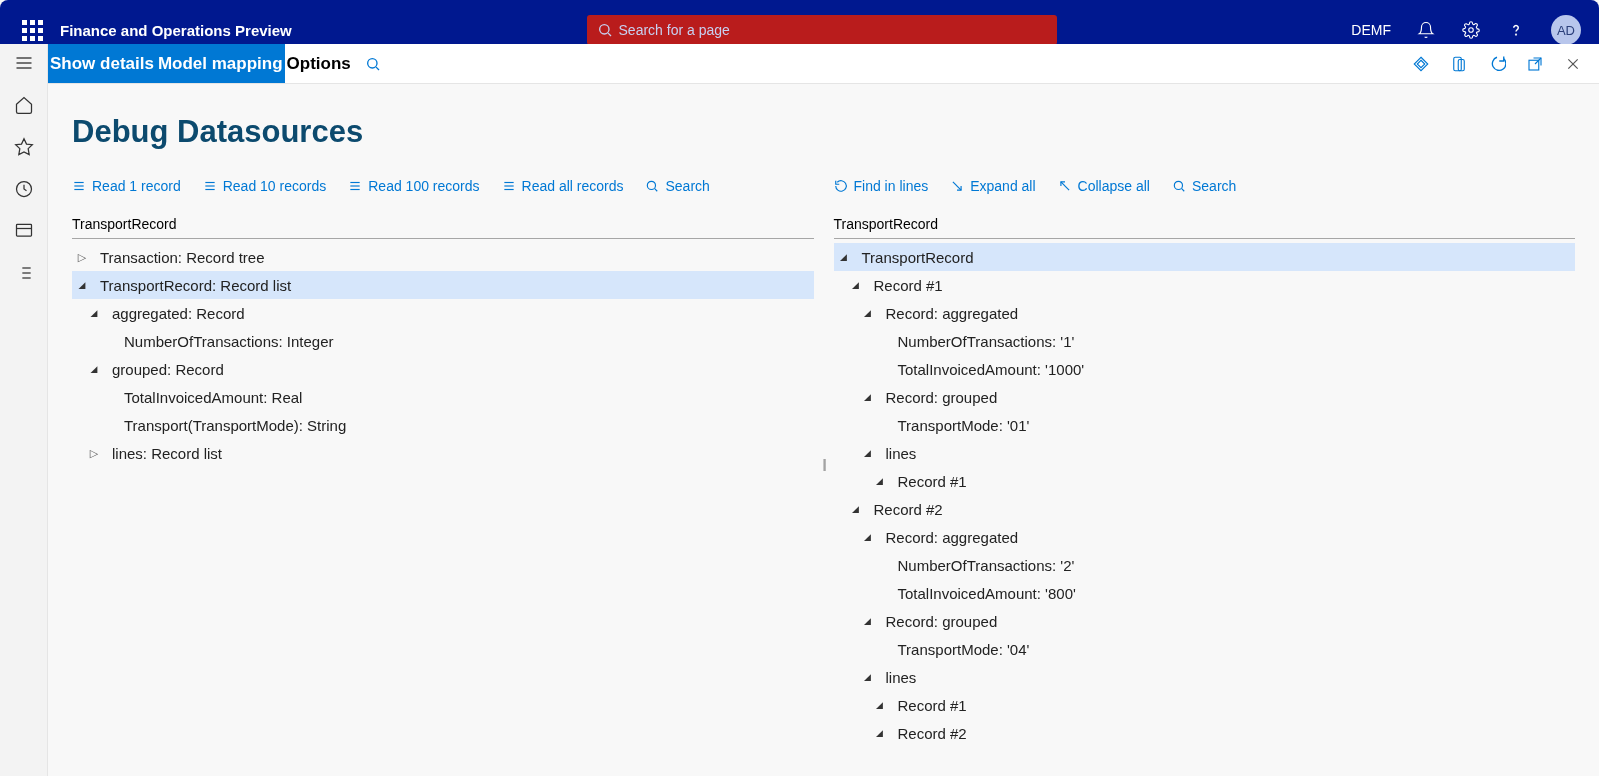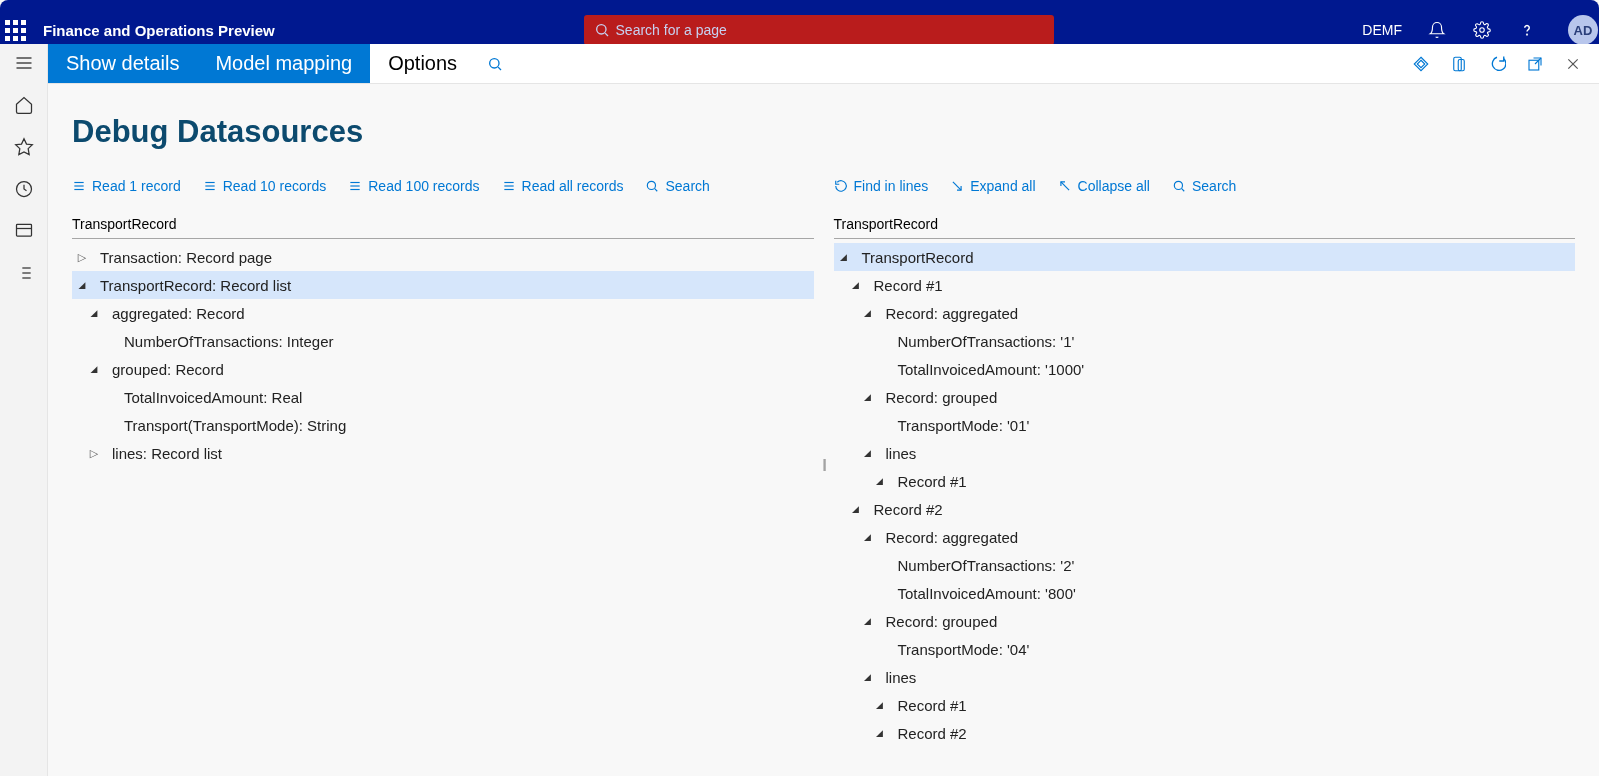--- a/index.html
+++ b/index.html
@@ -1,38 +1,38 @@
 <!DOCTYPE html>
 <html><head>
 <meta charset="utf-8">
 <style>
 * { box-sizing: border-box; margin: 0; padding: 0; font-family: "Segoe UI", Arial, sans-serif; }
 body { width: 1599px; height: 776px; background: #f8f8f8; overflow: hidden; border-radius: 8px; }
 
 
-.topbar { height: 60px; background: #00188f; display: flex; align-items: center; color: #fff; padding: 0 1px; }
+.topbar { height: 60px; background: #00188f; display: flex; align-items: center; color: #fff; padding: 0 18px; }
 .waffle { width: 28px; height: 28px; display: grid; grid-template-columns: repeat(3,5px); grid-template-rows: repeat(3,5px); gap: 3px; align-content: center; justify-content: center; margin-right: 14px; cursor: pointer; }
 .waffle span { width: 5px; height: 5px; background: #fff; }
 .app-title { font-size: 15px; font-weight: 600; }
 .searchbox { margin-left: auto; margin-right: auto; width: 470px; height: 30px; background: #b91c1c; border-radius: 3px; display: flex; align-items: center; padding: 0 10px; color: #c7d0f0; }
 .searchbox svg { margin-right: 6px; flex-shrink:0; }
 .searchbox input { background: transparent; border: none; outline: none; color: #fff; font-size: 14px; width: 100%; }
 .searchbox input::placeholder { color: #c7d0f0; }
 .right-icons { display: flex; align-items: center; gap: 25px; }
 .company { font-size: 14px; }
 .icon-btn { width: 20px; height: 20px; cursor: pointer; display:flex; align-items:center; justify-content:center; }
-.avatar { width: 30px; height: 30px; border-radius: 50%; background: #b8c6ec; color: #2b3f7a; display: flex; align-items: center; justify-content: center; font-size: 13px; font-weight:700; margin-left: 6px; }
+.avatar { width: 30px; height: 30px; border-radius: 50%; background: #b8c6ec; color: #2b3f7a; display: flex; align-items: center; justify-content: center; font-size: 13px; font-weight:400; }
 
 
 .leftrail { position: absolute; left: 0; top: 44px; bottom: 0; width: 48px; background: #f3f3f3; border-right: 1px solid #e5e5e5; display: flex; flex-direction: column; align-items: center; padding-top: 8px; gap: 20px; }
 .leftrail .rail-icon { width: 22px; height: 22px; cursor: pointer; color:#333; display:flex; align-items:center; justify-content:center;}
 
 
 .actionbar { position: absolute; left: 48px; right: 0; top: 44px; height: 40px; background: #fff; border-bottom: 1px solid #e5e5e5; display: flex; align-items: stretch; }
-.actionbar .ab-item { display: flex; align-items: center; padding: 0 18px; font-size: 20px; cursor: pointer; }
+.actionbar .ab-item { display: flex; align-items: center; padding: 0 2px; font-size: 17px; cursor: pointer; font-weight: bold; }
 .actionbar .ab-blue { background: #0078d4; color: #fff; }
 .actionbar .ab-search { display:flex; align-items:center; padding:0 12px; color:#0078d4; cursor:pointer;}
 .actionbar .ab-right { margin-left: auto; display: flex; align-items: center; gap: 18px; padding-right: 16px; }
 .actionbar .ab-right .ricon { color: #0078d4; cursor: pointer; width:20px; height:20px; display:flex; align-items:center; justify-content:center;}
 .actionbar .ab-right .ricon.close { color:#555; }
 
 
 .content { position: absolute; left: 48px; right: 0; top: 84px; bottom: 0; padding: 30px 24px 10px 24px; overflow: hidden; }
 .page-title { font-size: 31px; font-weight: 600; color: #0c4a6e; margin-bottom: 28px; }
 
@@ -239,21 +239,21 @@
               <circle cx="11" cy="11" r="7"></circle>
               <line x1="21" y1="21" x2="16.65" y2="16.65"></line>
             </svg>
             <span>Search</span>
           </div>
       </div>
       <div class="group-head">TransportRecord</div>
       <div class="tree" id="left-tree">
           <div class="node ind1">
             <span class="arrow collapsed"></span>
-            <span class="label">Transaction: Record page</span>
+            <span class="label">Transaction: Record tree</span>
           </div>
           <div class="node ind1 selected">
             <span class="arrow expanded"></span>
             <span class="label">TransportRecord: Record list</span>
           </div>
           <div class="node ind2">
             <span class="arrow expanded"></span>
             <span class="label">aggregated: Record</span>
           </div>
           <div class="node ind3">

